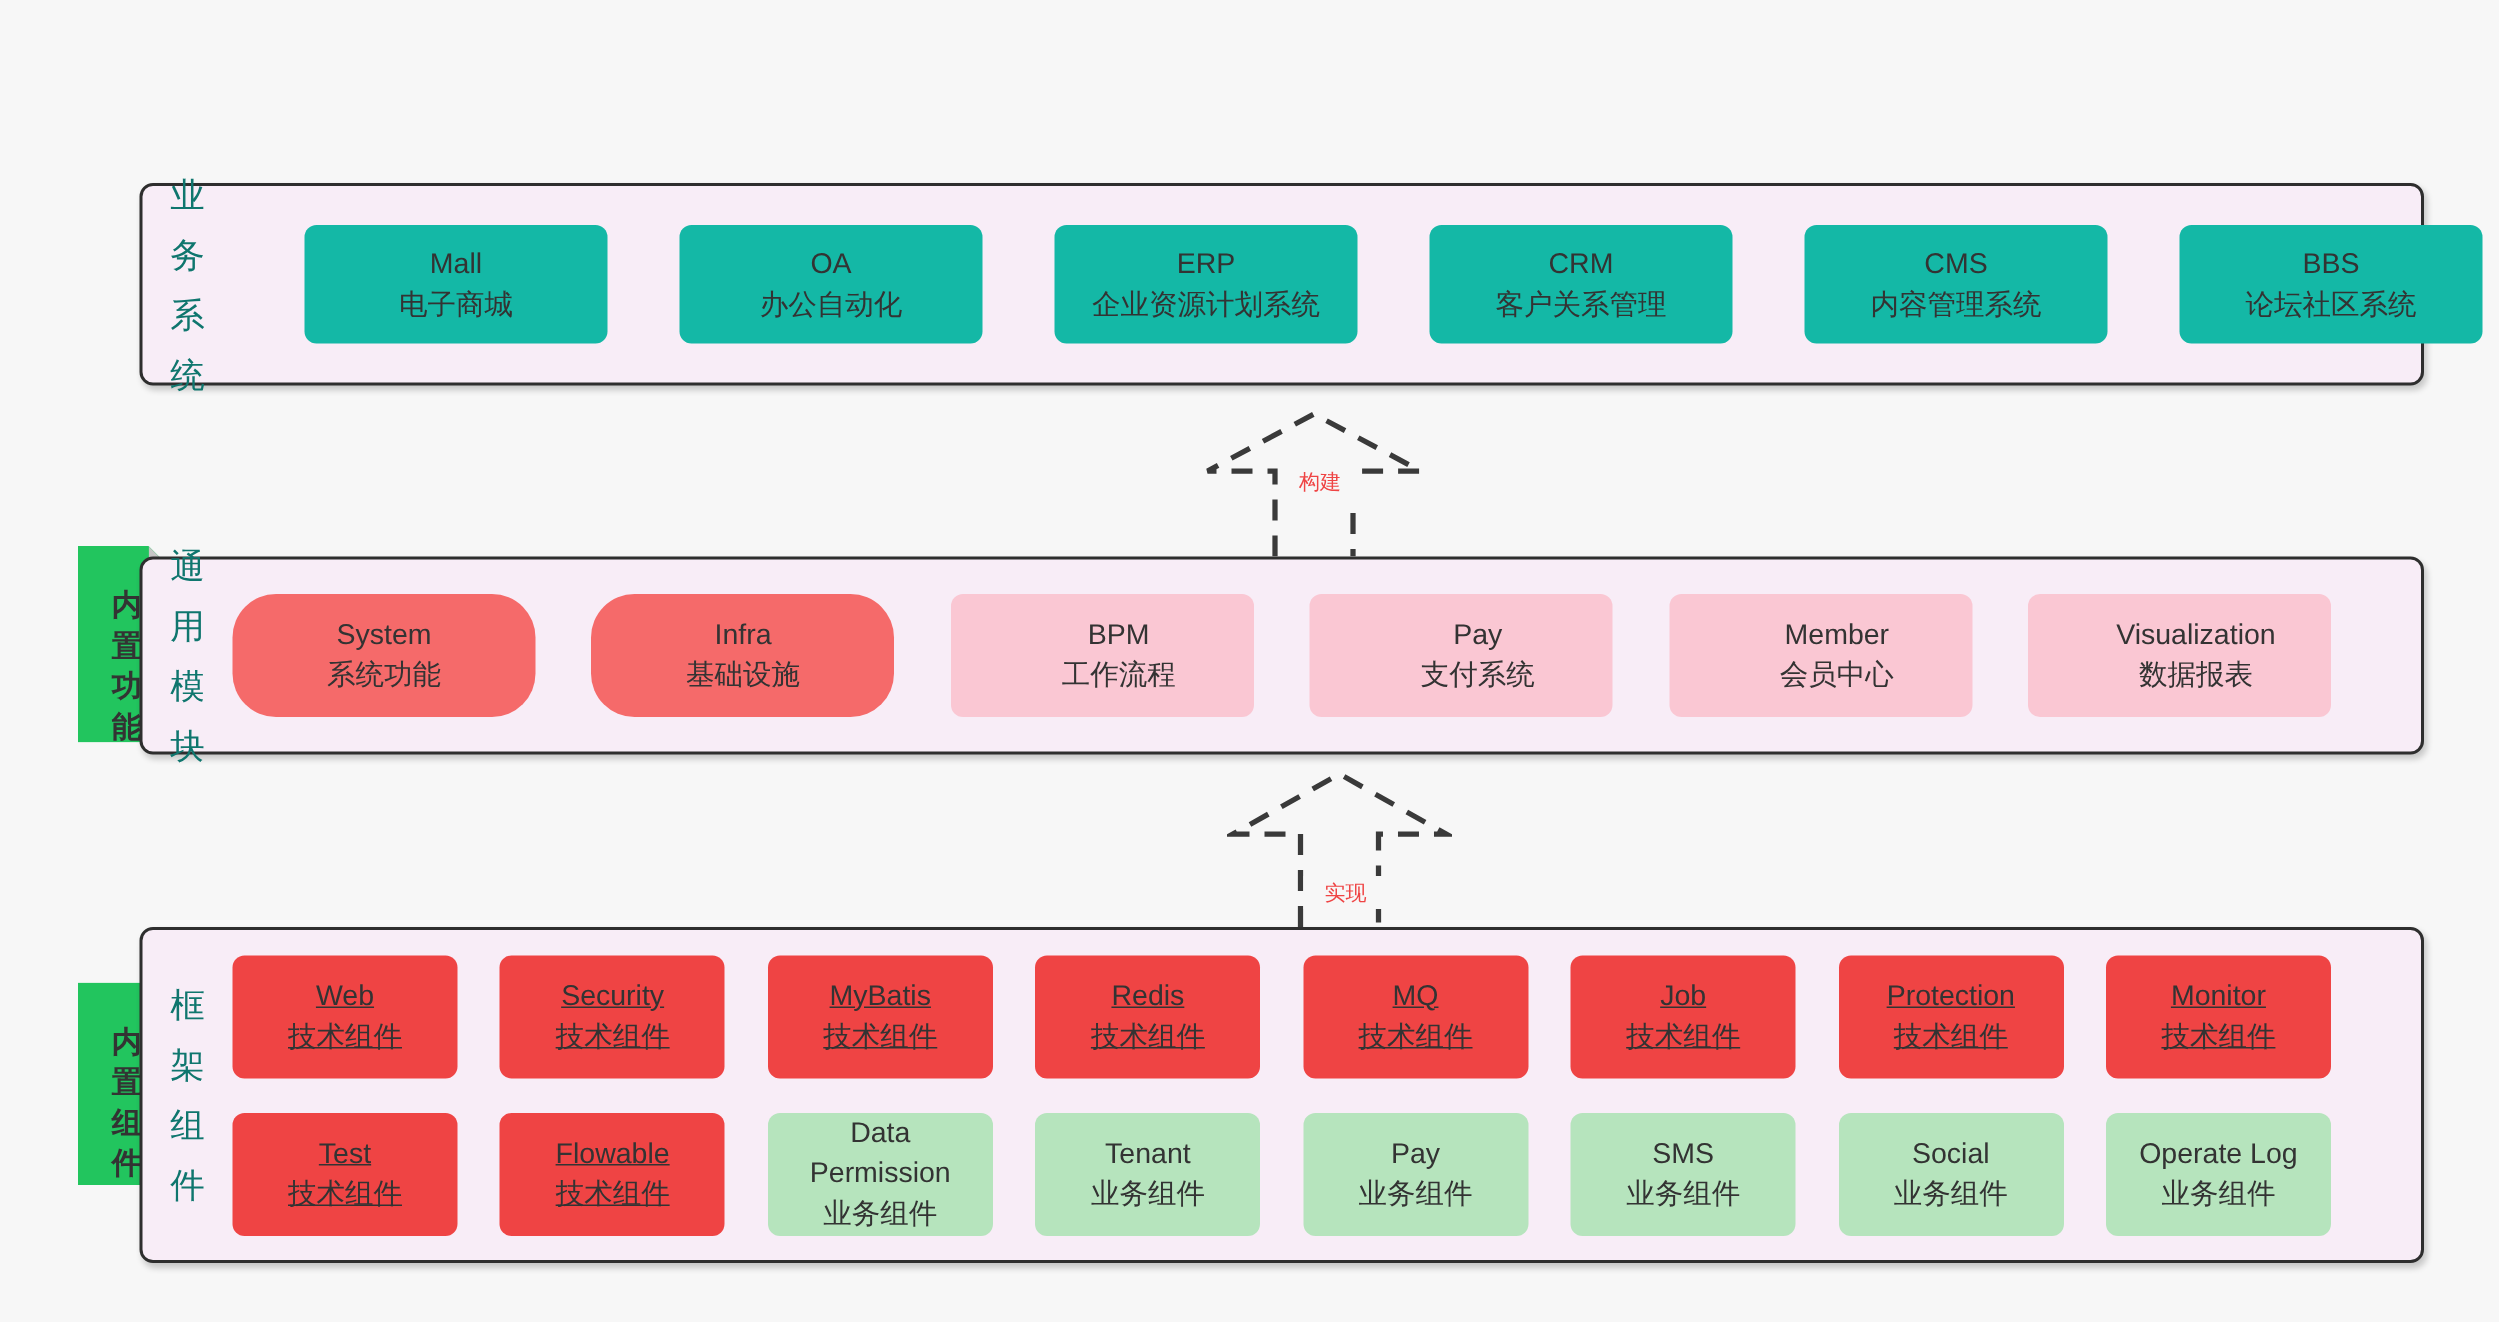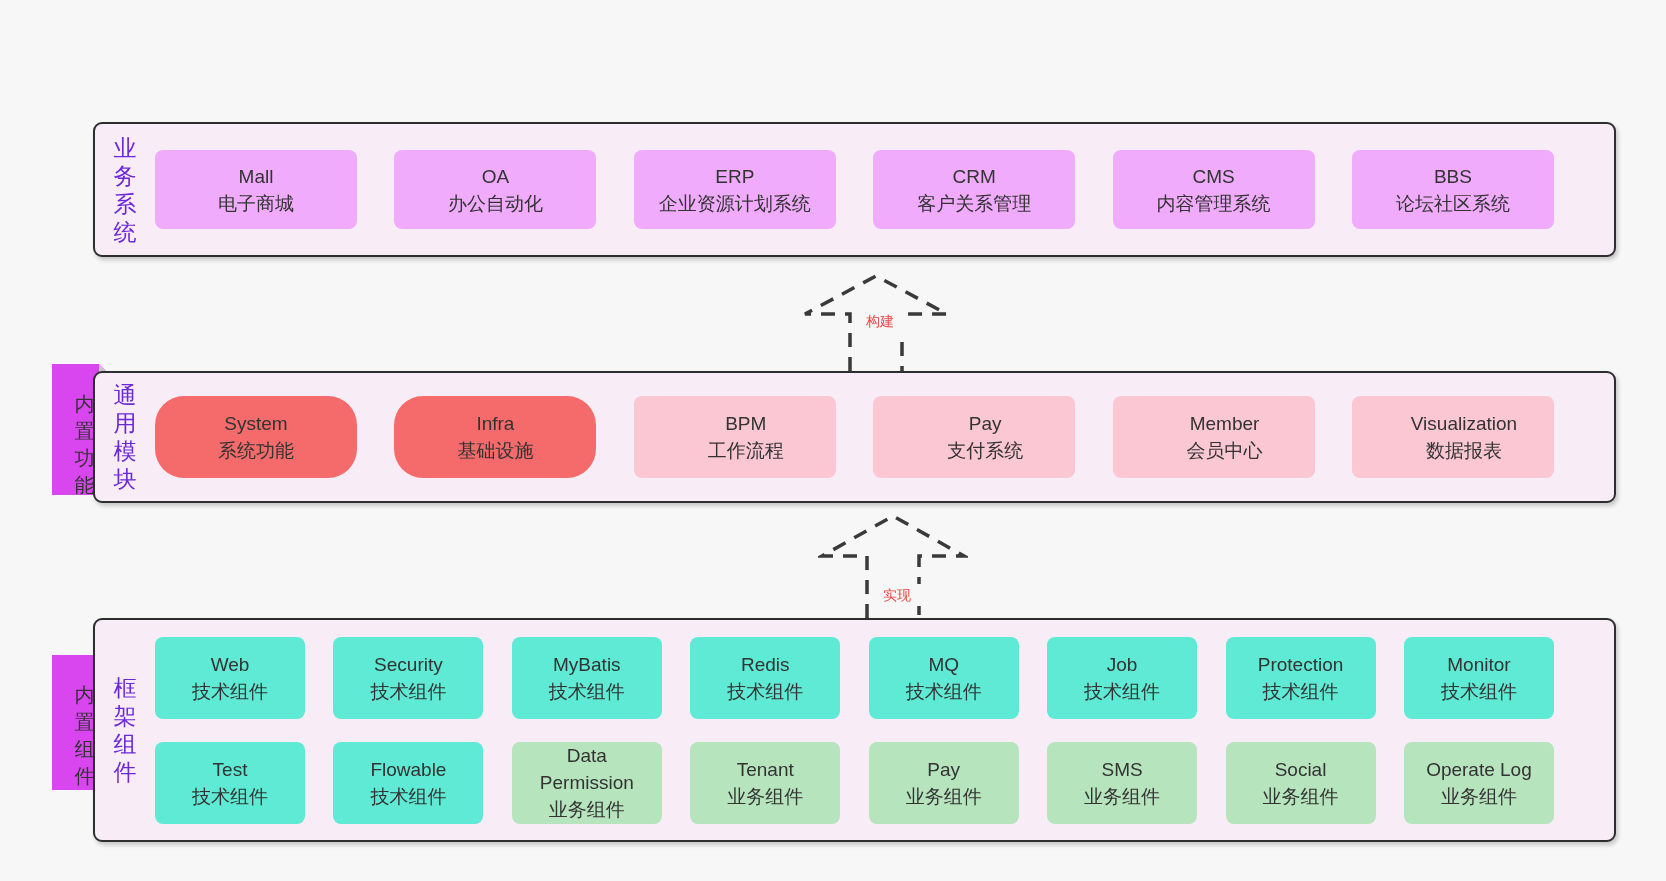--- a/index.html
+++ b/index.html
@@ -11,40 +11,41 @@
   .container{
     position:absolute;left:93px;width:1523px;box-sizing:border-box;
     background:#f8edf7;border:2px solid #2e2e2e;border-radius:9px;
     box-shadow:2px 3px 4px rgba(0,0,0,0.20);
     display:flex;
   }
   .c-top{top:122px;height:135px;}
   .c-mid{top:371px;height:132px;}
   .c-bot{top:618px;height:224px;}
   .vlabel-col{width:60px;display:flex;align-items:center;justify-content:center;flex:0 0 60px;}
-  .vlabel{font-size:23px;line-height:28px;width:25px;word-break:break-all;text-align:center;color:#6d28d9;}
+  .vlabel{font-size:23px;line-height:40px;width:25px;word-break:break-all;text-align:center;color:#0f766e;}
   .row6{flex:1;display:flex;justify-content:space-between;align-items:center;padding-right:60px;}
   .grid8{flex:1;display:grid;grid-template-columns:repeat(8,150px);row-gap:23px;
          justify-content:space-between;align-content:center;padding-right:60px;}
   .box{
     border-radius:8px;box-sizing:border-box;padding:0 10px;
     display:flex;flex-direction:column;justify-content:center;align-items:center;
     text-align:center;font-size:19px;line-height:27px;color:#333;
   }
   .box-lg{width:202px;height:79px;}
   .c-mid .box-lg{height:82px;}
   .box-sm{width:150px;height:82px;}
-  .blue{background:#f0abfc;}
+  .blue{background:#14b8a6;margin-left:48px;}
   .red{background:#f56a6a;border-radius:29px;}
   .pink{background:#fac7d3;padding-left:32px;}
-  .green{background:#5eead4;}
+  .green{background:#ef4444;text-decoration:underline;}
   .lightgreen{background:#b6e4bd;}
   .note{
-    position:absolute;width:65px;background:#d946ef;
+    position:absolute;width:65px;background:#22c55e;
     clip-path:polygon(0 0, calc(100% - 18px) 0, 100% 18px, 100% 100%, 0 100%);
+    font-weight:bold;
   }
   .note1{left:52px;top:364px;height:131px;}
   .note2{left:52px;top:655px;height:135px;}
   .note-fold{
     position:absolute;right:0;top:0;width:18px;height:25px;background:#c6c6c6;
     clip-path:polygon(0 0, 100% 72%, 0 100%);
   }
   .note-text{font-size:20px;line-height:27px;width:22px;margin:27px auto 0;
              word-break:break-all;text-align:center;color:#333;}
   .arrow{position:absolute;}

